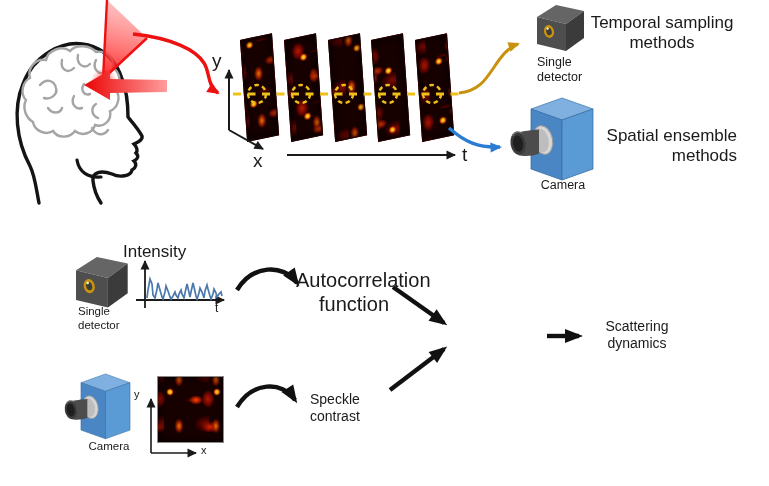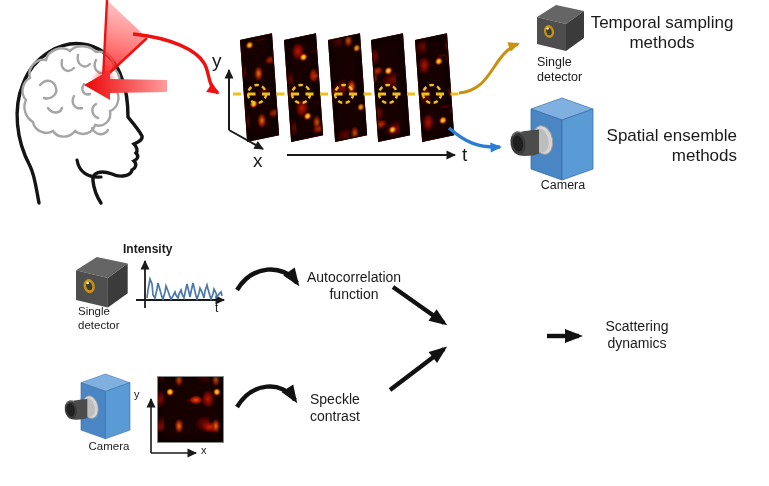--- a/index.html
+++ b/index.html
@@ -201,24 +201,24 @@
 
   <div class="lbl txt center" style="left:586px;top:13px;width:152px;font-size:17px;">Temporal sampling methods</div>
   <div class="lbl txt" style="left:537px;top:55px;width:56px;font-size:12.5px;">Single detector</div>
   <div class="lbl txt center" style="left:589px;top:126px;width:148px;font-size:17px;text-align:right;">Spatial ensemble methods</div>
   <div class="lbl txt center" style="left:533px;top:178px;width:60px;font-size:12.5px;">Camera</div>
 
   <div class="lbl txt axis" style="left:212px;top:50px;">y</div>
   <div class="lbl txt axis" style="left:253px;top:150px;">x</div>
   <div class="lbl txt axis" style="left:462px;top:144px;">t</div>
 
-  <div class="lbl txt" style="left:123px;top:242px;font-size:12px;font-weight:bold;">Intensity</div>
+  <div class="lbl txt" style="left:123px;top:242px;font-size:17px;">Intensity</div>
   <div class="lbl txt" style="left:215px;top:301px;font-size:12px;">t</div>
   <div class="lbl txt" style="left:78px;top:305px;width:50px;font-size:11.5px;">Single detector</div>
   <div class="lbl txt center" style="left:85px;top:440px;width:48px;font-size:11.5px;">Camera</div>
   <div class="lbl txt" style="left:134px;top:388px;font-size:11px;">y</div>
   <div class="lbl txt" style="left:201px;top:444px;font-size:11px;">x</div>
 
-  <div class="lbl txt center" style="left:296px;top:269px;width:116px;font-size:14px;">Autocorrelation function</div>
+  <div class="lbl txt center" style="left:296px;top:269px;width:116px;font-size:20px;">Autocorrelation function</div>
   <div class="lbl txt" style="left:310px;top:391px;width:66px;font-size:14px;">Speckle contrast</div>
   <div class="lbl txt center" style="left:594px;top:318px;width:86px;font-size:14px;">Scattering dynamics</div>
 
 </div>
 
 </body></html>

